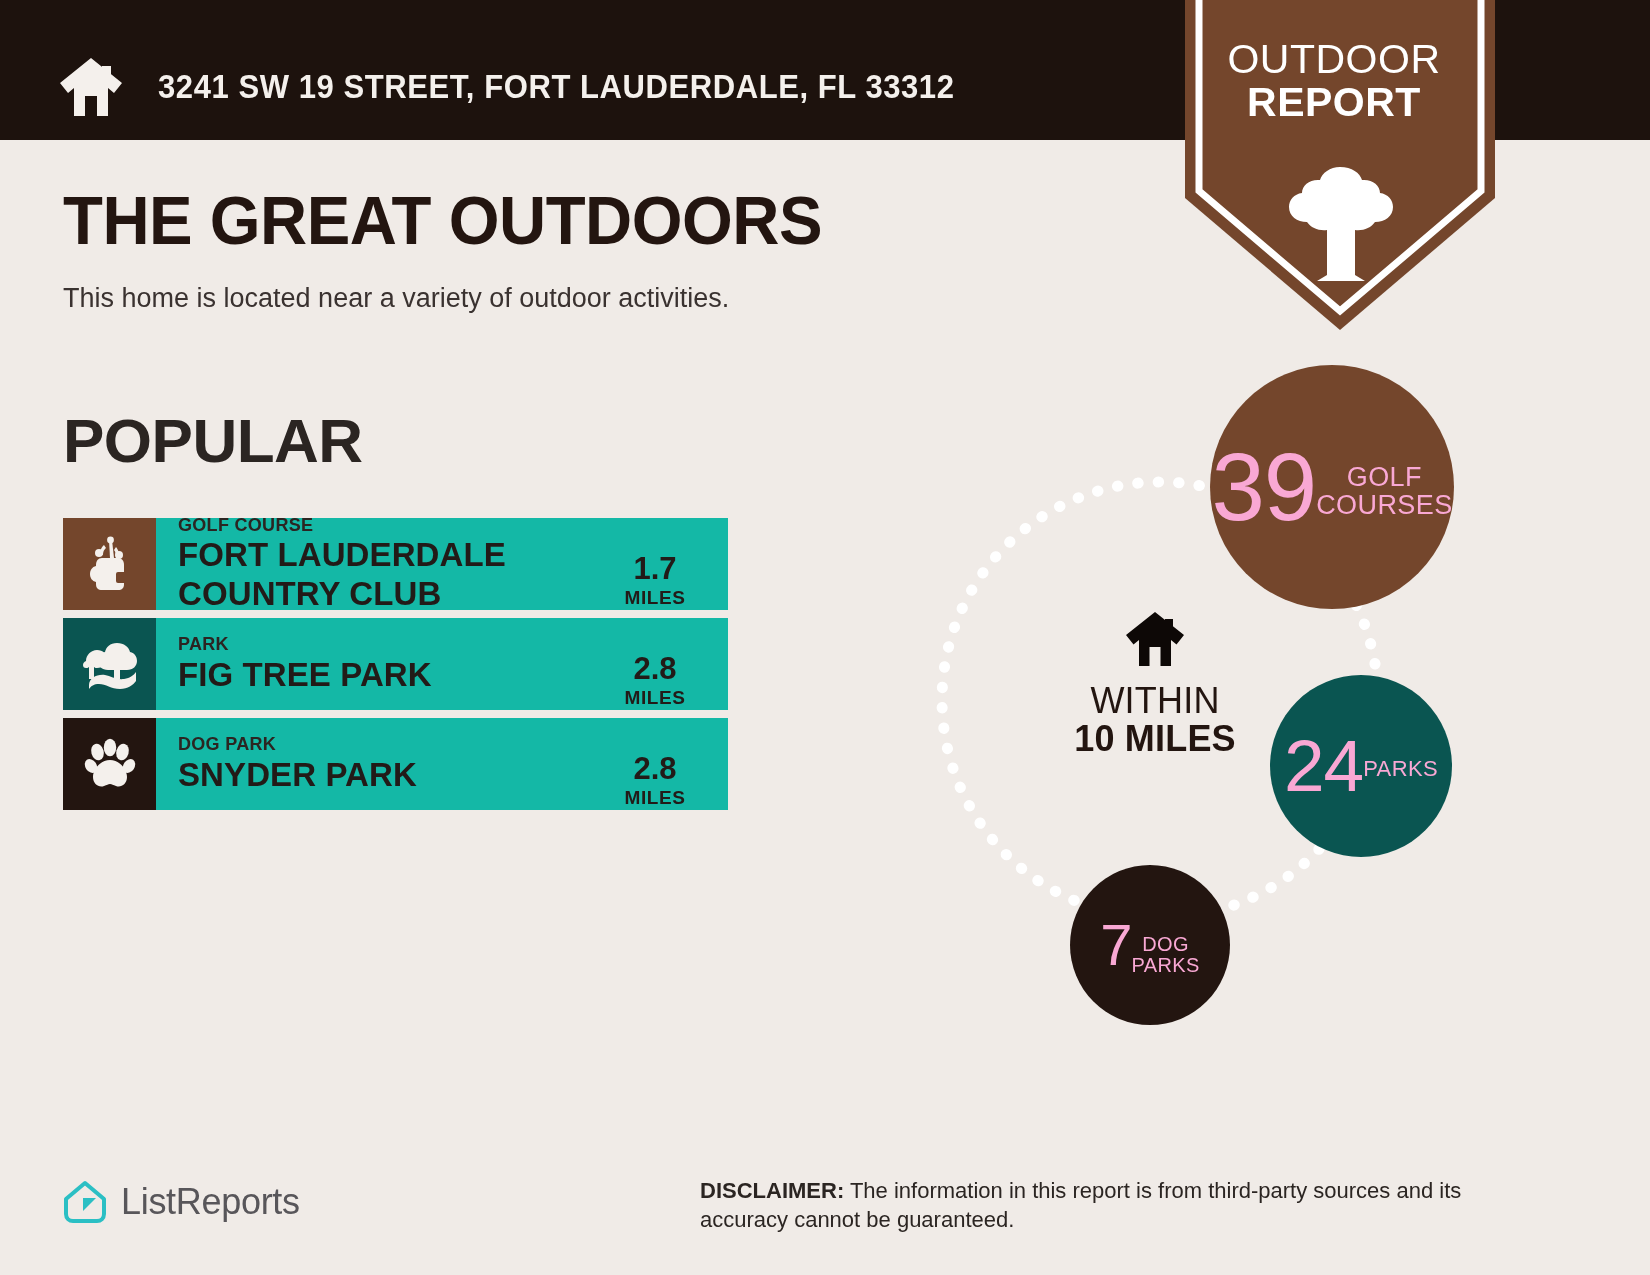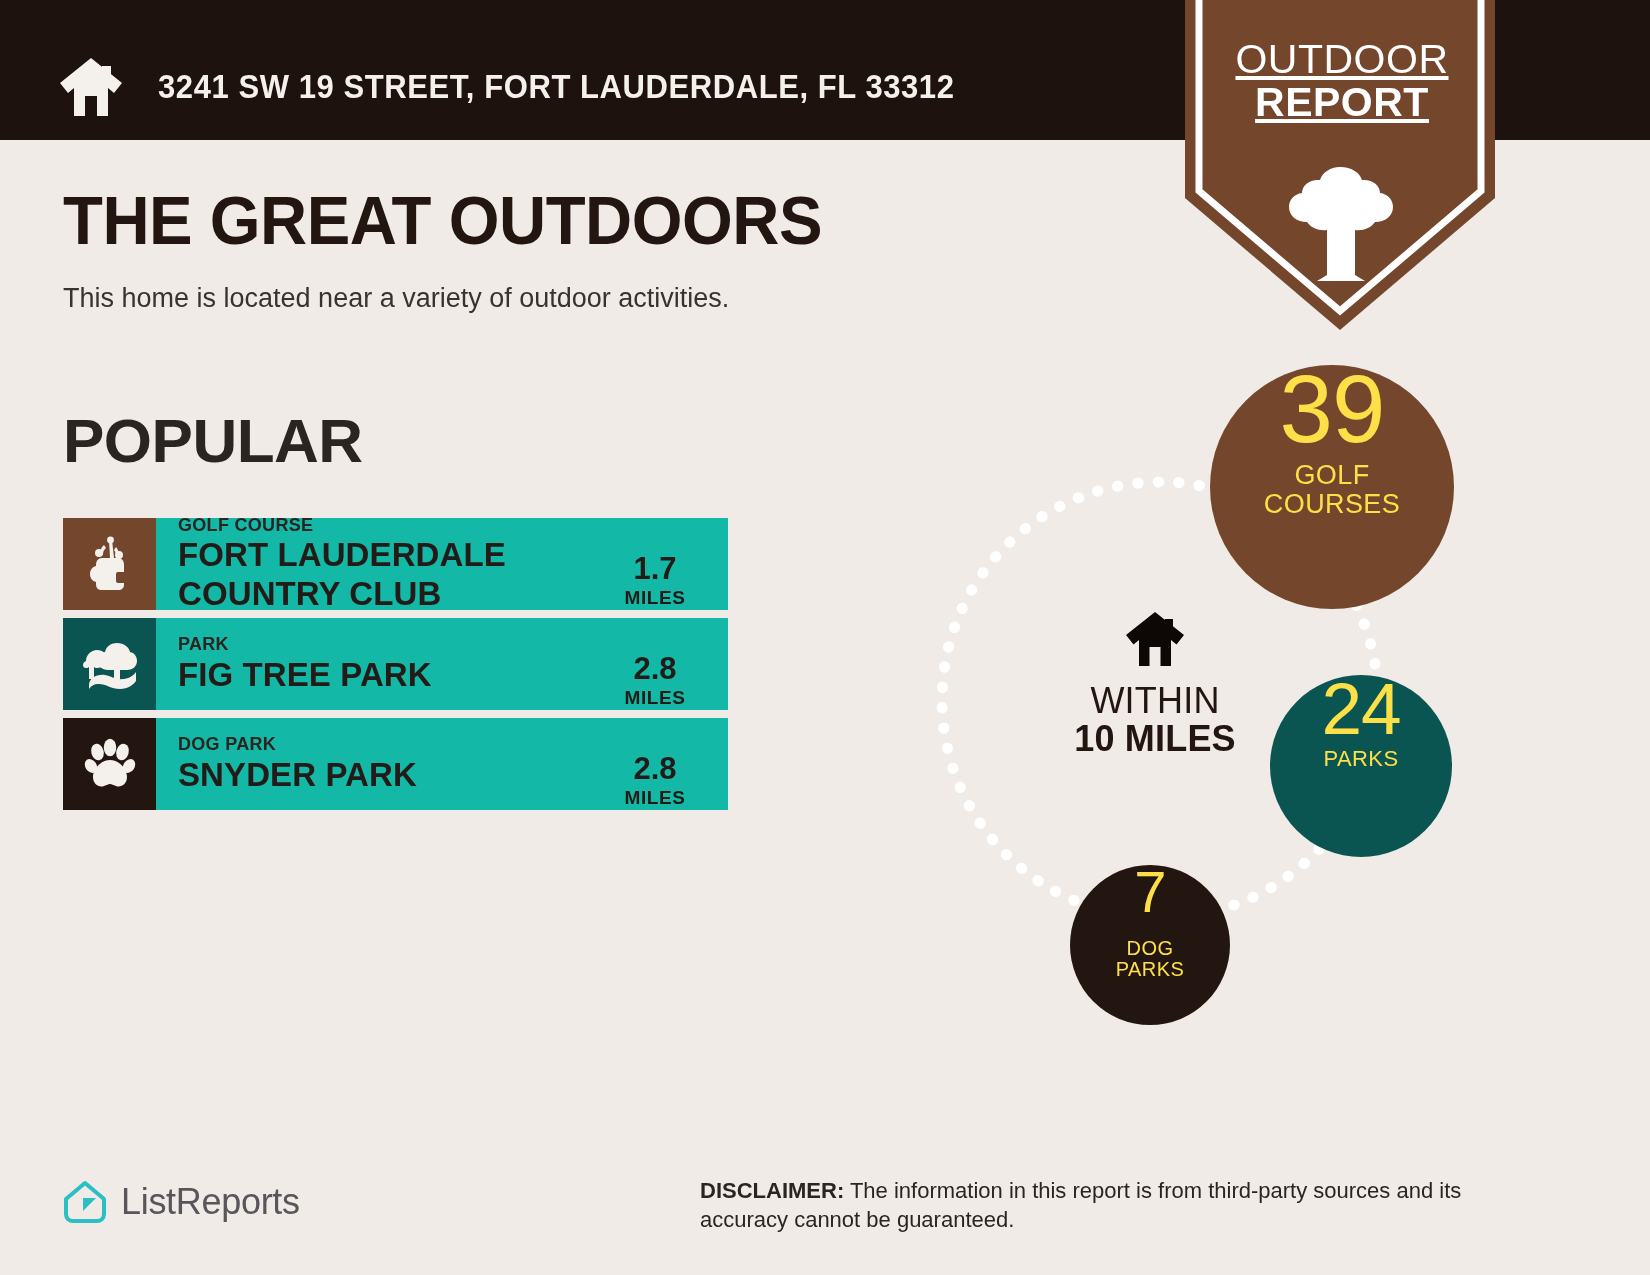--- a/index.html
+++ b/index.html
@@ -51,27 +51,26 @@
   .badge {
     position: absolute;
     left: 1185px;
     top: 0;
     width: 310px;
     height: 330px;
   }
   .badge svg { display: block; }
   .badge-text {
     position: absolute;
-    left: 12px; top: 38px;
+    left: 4px; top: 38px;
     width: 290px;
     text-align: center;
     color: #ffffff;
     line-height: 1.06;
     pointer-events: none;
-    text-decoration: underline;
   }
   .badge-line1 {
     display: block;
     font-size: 41px;
     font-weight: 400;
     letter-spacing: 0.5px;
   }
   .badge-line2 {
     display: block;
     font-size: 41px;
@@ -191,23 +190,24 @@
     height: 700px;
   }
   .dotted-ring {
     position: absolute;
     left: 0; top: 0;
   }
   .stat-circle {
     position: absolute;
     border-radius: 50%;
     display: flex;
-    flex-direction: column;
+    flex-direction: row;
     align-items: center;
-    color: #fde047;
+    justify-content: center;
+    color: #f9a8d4;
     text-align: center;
   }
   .stat-num {
     font-weight: 400;
     line-height: 0.92;
     letter-spacing: -1px;
   }
   .stat-label {
     font-weight: 400;
     line-height: 1.05;

